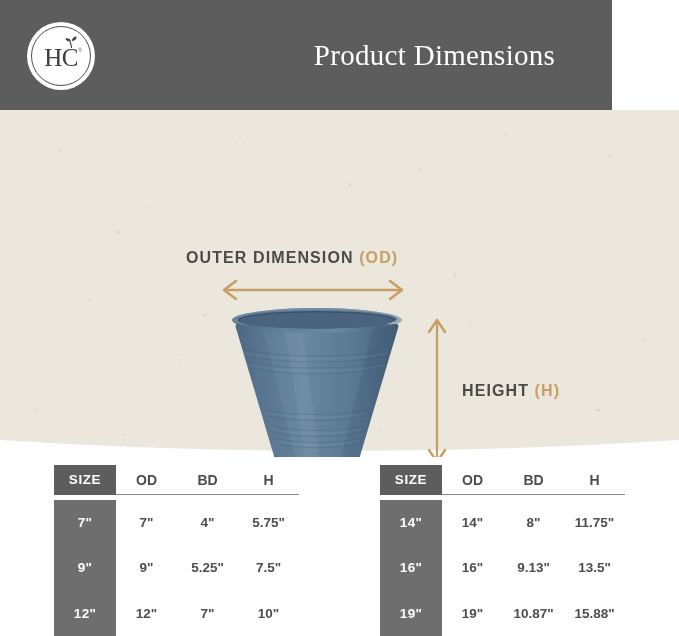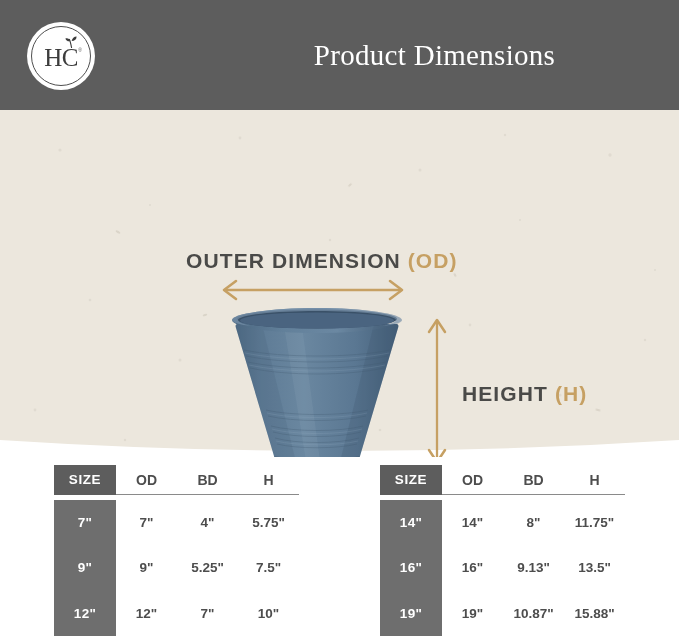--- a/index.html
+++ b/index.html
@@ -14,21 +14,21 @@
     font-family: "Liberation Sans", sans-serif;
     overflow: hidden;
     position: relative;
   }
 
   
   .header {
     position: absolute;
     left: 0;
     top: 0;
-    width: 679px;
+    width: 612px;
     height: 110px;
     background: #5d5d5d;
     overflow: hidden;
   }
 
   .brand {
     position: absolute;
     left: 27px;
     top: 22px;
     display: flex;
@@ -131,21 +131,21 @@
     top: 0;
     width: 679px;
     height: 347px;
   }
 
   
   .dim-label {
     position: absolute;
     font-family: "Liberation Sans", sans-serif;
     font-weight: bold;
-    font-size: 21px;
+    font-size: 16px;
     letter-spacing: 1.1px;
     color: #4a4a48;
     white-space: nowrap;
   }
   .dim-label .abbr { color: #c6a063; }
 
   #label-od { left: 186px; top: 139px; }
   #label-h  { left: 462px; top: 272px; }
 
   .arrow-svg { position: absolute; }

